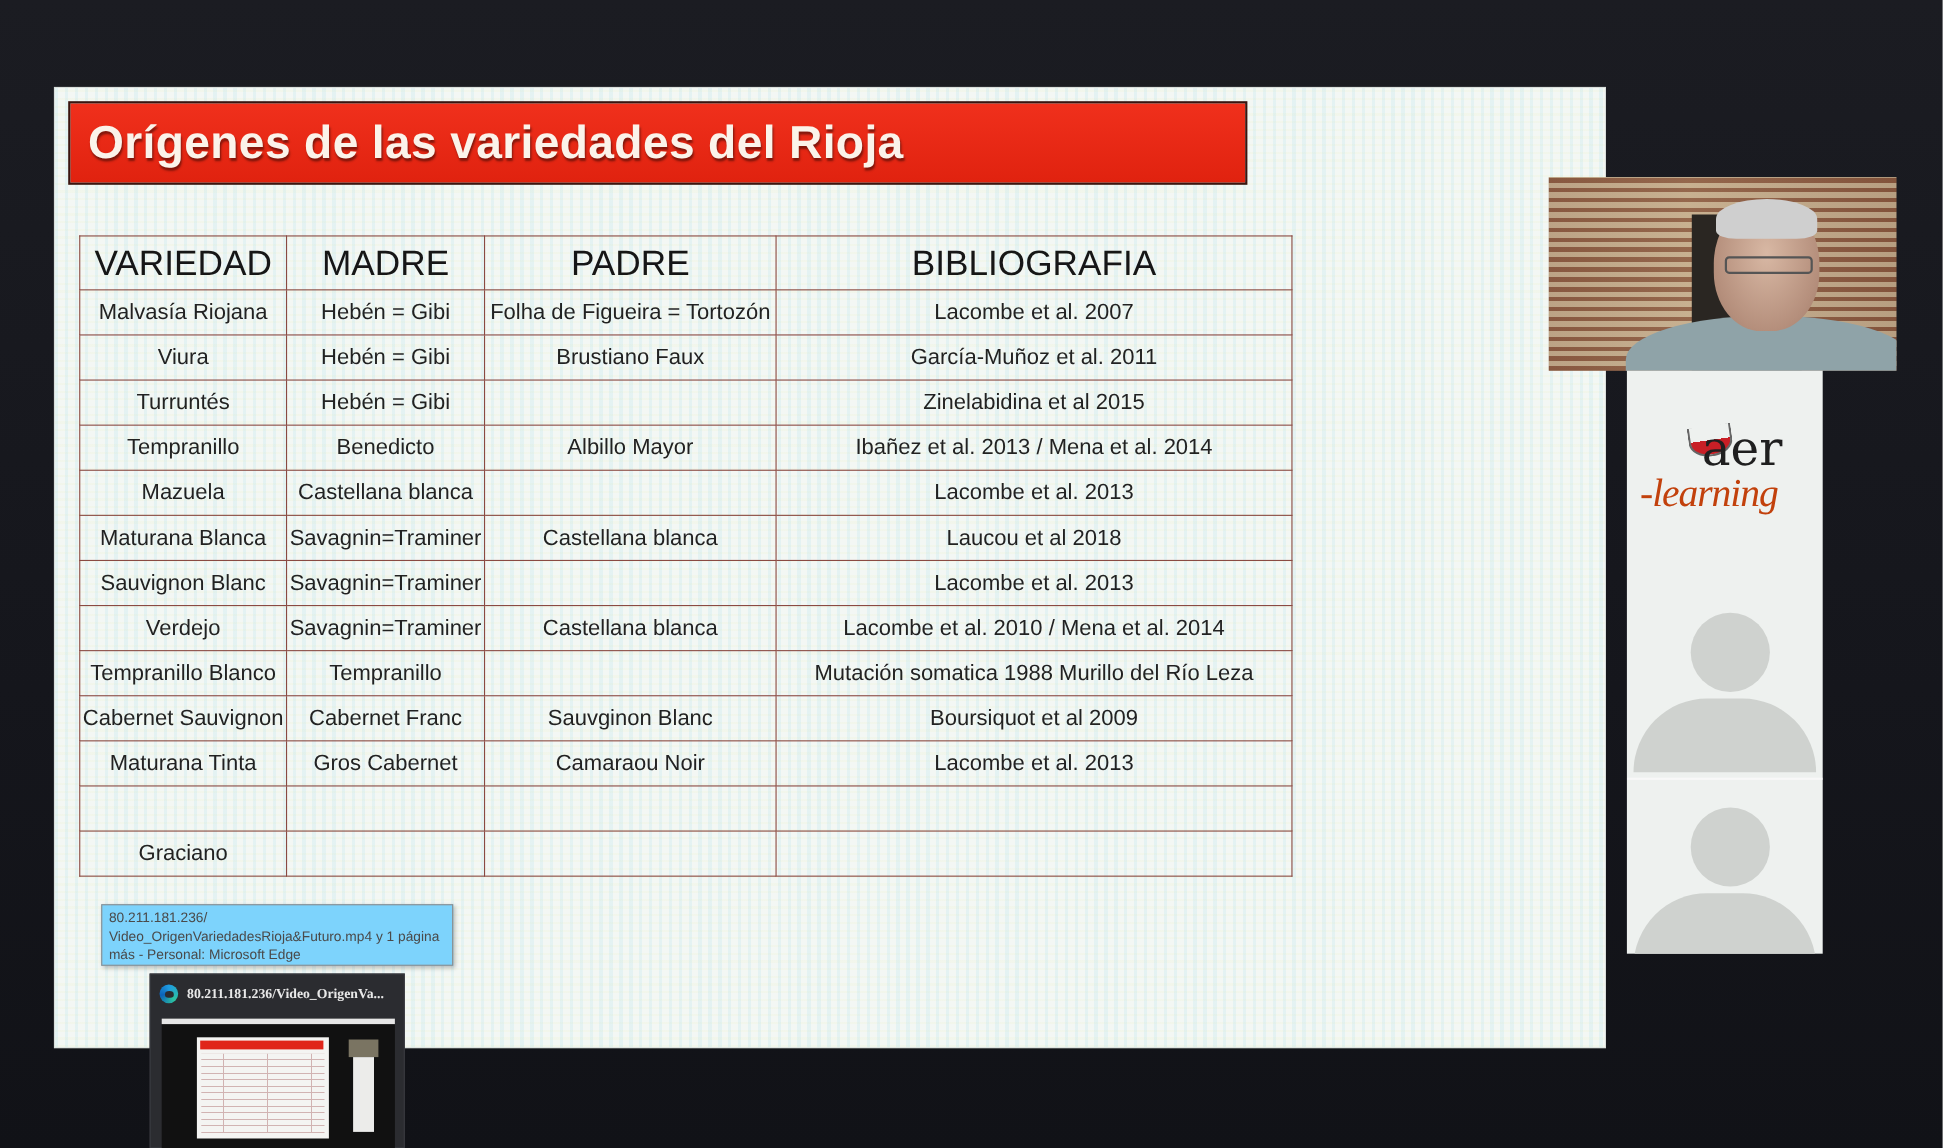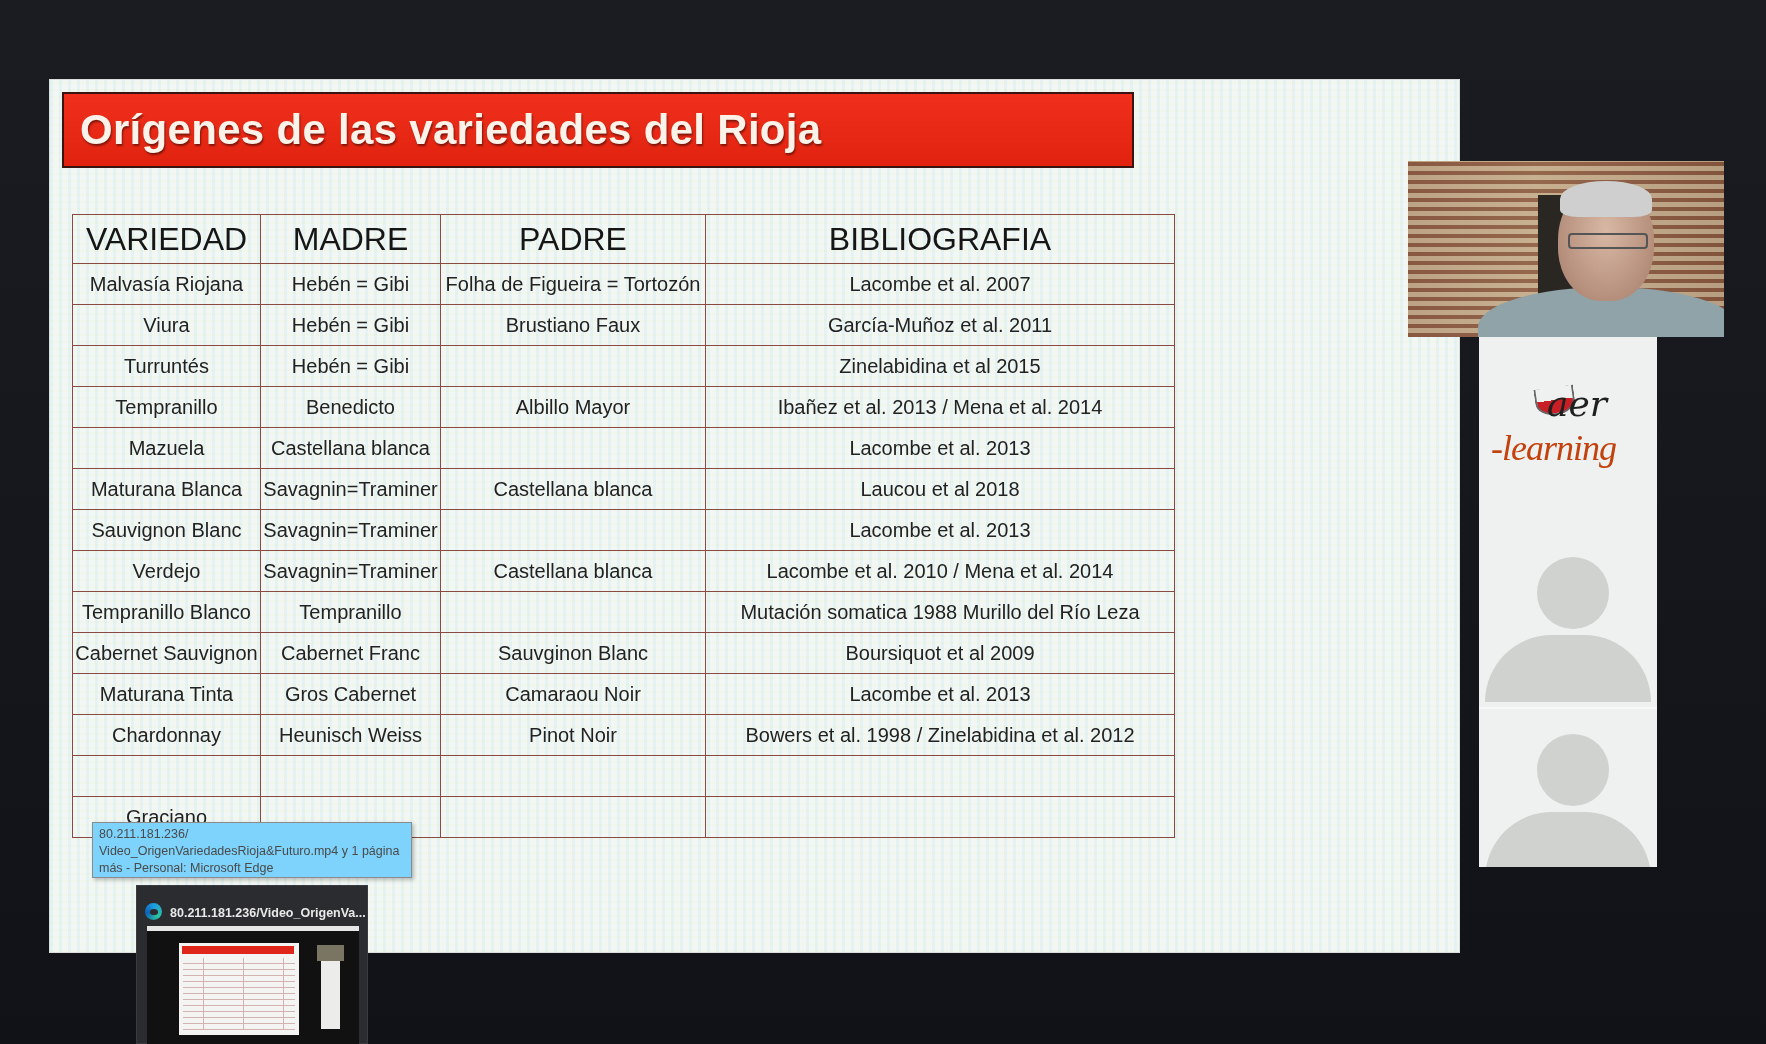--- a/index.html
+++ b/index.html
@@ -46,21 +46,21 @@
     background:#7dd3fc; border:1px solid #8c8c8c; box-sizing:border-box;
     padding:3px 6px; font-size:12.5px; line-height:17px; color:#4a4a4a;
     box-shadow: 2px 2px 4px rgba(0,0,0,0.25);
   }
 
   
   .preview {
     position:absolute; left:136px; top:885px; width:232px; height:159px;
     background:#2b2c30; box-sizing:border-box; border:1px solid #3a3b40;
   }
-  .preview-header { display:flex; align-items:flex-end; height:34px; padding-left:8px; }
+  .preview-header { display:flex; align-items:center; height:34px; padding-left:8px;font-family:Liberation Serif, serif; }
   .edge-icon {
     width:17px; height:17px; border-radius:50%;
     background: conic-gradient(#1e9be0 0deg, #2cc3a0 140deg, #0c62b8 260deg, #1e9be0 360deg);
     position:relative; margin-right:8px;
   }
   .edge-icon::after {
     content:""; position:absolute; left:5px; top:6px; width:8px; height:6px;
     background:#2b2c30; border-radius:50% 50% 40% 40%;
   }
   .preview-title { color:#e9e9e9; font-size:12.5px; font-weight:bold; white-space:nowrap; }
@@ -99,21 +99,21 @@
   .logo-panel {
     position:absolute; left:1479px; top:337px; width:178px; height:530px;
     background:#eef1ef; overflow:hidden;
   }
   .logo-glass {
     position:absolute; left:56px; top:50px; width:40px; height:28px;
     border:2px solid #666; border-top:none; border-radius:0 0 50% 50%; box-sizing:border-box;
     background: linear-gradient(180deg, transparent 50%, #c81f26 50%);
     transform: rotate(-8deg);
   }
-  .logo-aer { position:absolute; left:68px; top:46px; font-size:36px; color:#1f1f1f; font-family:"DejaVu Serif", serif; font-style:italic; }
+  .logo-aer { position:absolute; left:68px; top:46px; font-size:44px; color:#1f1f1f; font-family:"DejaVu Serif", serif; }
   .logo-learning { position:absolute; left:12px; top:90px; font-size:36px; color:#c2410c; font-family:Liberation Serif, serif; font-style:italic; letter-spacing:-1px; }
   .avatar { position:absolute; left:6px; width:166px; height:145px; }
   .avatar .a-head { position:absolute; left:52px; top:0; width:72px; height:72px; border-radius:50%; background:#cfd2cf; }
   .avatar .a-body { position:absolute; left:0; top:78px; width:166px; height:67px; border-radius:83px 83px 0 0; background:#cfd2cf; }
   .divider { position:absolute; left:0; width:178px; height:2px; background:#f8f8f8; }
 </style>
 </head>
 <body>
 
 <div class="slide">
@@ -197,26 +197,20 @@
           <td>Sauvginon Blanc</td>
           <td>Boursiquot et al 2009</td>
         </tr>
       <tr>
           <td>Maturana Tinta</td>
           <td>Gros Cabernet</td>
           <td>Camaraou Noir</td>
           <td>Lacombe et al. 2013</td>
         </tr>
       <tr>
-          <td>Chardonnay</td>
-          <td>Heunisch Weiss</td>
-          <td>Pinot Noir</td>
-          <td>Bowers et al. 1998  / Zinelabidina et al. 2012</td>
-        </tr>
-      <tr>
           <td></td>
           <td></td>
           <td></td>
           <td></td>
         </tr>
       <tr>
           <td>Graciano</td>
           <td></td>
           <td></td>
           <td></td>

